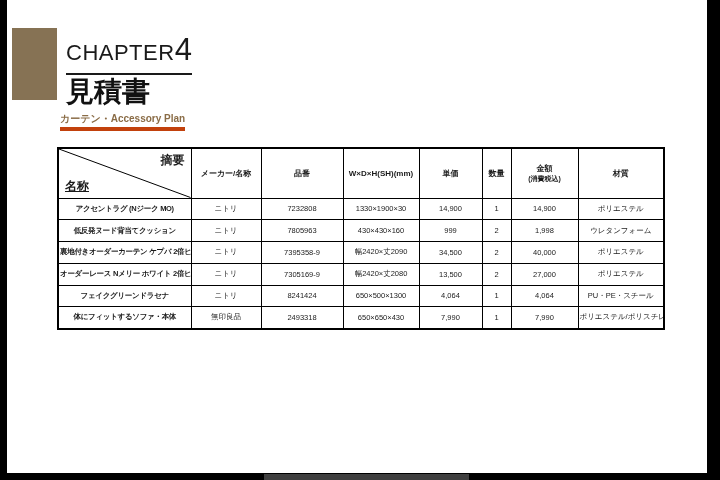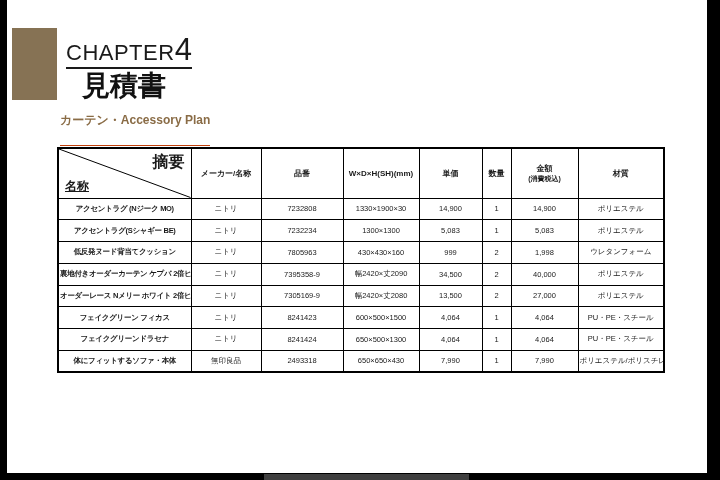--- a/index.html
+++ b/index.html
@@ -11,28 +11,28 @@
     position:absolute;left:7px;top:0;width:700px;height:473px;background:#ffffff;
   }
   
   .bottom-bar{position:absolute;left:0;top:473px;width:720px;height:7px;background:#000;}
   .bottom-bar-seg{position:absolute;left:264px;top:1px;width:205px;height:6px;background:#3f3f3f;}
   .right-bar{position:absolute;left:707px;top:0;width:13px;height:480px;background:#000;}
 
   
   .chapter-block{position:absolute;left:5px;top:28px;width:45px;height:72px;background:#867254;}
   .chapter-head{position:absolute;left:59px;top:34px;color:#1a1a1a;}
-  .chapter-line{display:inline-block;border-bottom:2px solid #1a1a1a;padding-bottom:2px;line-height:1;}
+  .chapter-line{display:inline-block;border-bottom:2px solid #1a1a1a;padding-bottom:8px;line-height:1;}
   .chapter-word{font-size:22px;letter-spacing:0.5px;vertical-align:baseline;}
   .chapter-num{font-size:31px;vertical-align:baseline;}
-  .doc-title{font-size:28px;font-weight:bold;color:#111;margin-top:2px;line-height:1.05;margin-left:16px;}
+  .doc-title{font-size:28px;font-weight:bold;color:#111;margin-top:2px;line-height:1.05;}
 
   .section-title{
-    position:absolute;left:53px;top:113px;color:#8a6c46;font-size:12px;font-weight:bold;
-    border-bottom:1px solid #c2410c;padding-bottom:18px;line-height:1.2;
+    position:absolute;left:53px;top:113px;color:#8a6c46;font-size:10px;font-weight:bold;
+    border-bottom:4px solid #c2410c;padding-bottom:2px;line-height:1.2;
   }
 
   
   table.quote{
     position:absolute;left:50px;top:147px;width:606px;
     border-collapse:collapse;table-layout:fixed;
     border:2px solid #000;
   }
   table.quote th, table.quote td{
     border:1px solid #000;text-align:center;vertical-align:middle;
@@ -41,21 +41,21 @@
   table.quote thead tr{height:50px;}
   table.quote tbody tr{height:21.75px;}
   table.quote th{font-size:8px;font-weight:bold;}
   table.quote td{font-size:7.5px;}
   td.cell-name{font-weight:bold;font-size:7px;letter-spacing:-0.3px;margin-left:28px;}
   td.muted{color:#9a9a9a;}
   th .sub{font-size:7px;font-weight:bold;}
 
   th.corner{position:relative;padding:0;}
   th.corner svg{position:absolute;left:0;top:0;width:100%;height:100%;}
-  .corner-tr{position:absolute;top:3px;right:6px;font-size:16px;font-weight:bold;}
+  .corner-tr{position:absolute;top:3px;right:6px;font-size:12px;font-weight:bold;}
   .corner-bl{position:absolute;bottom:3px;left:6px;font-size:12px;font-weight:bold;text-decoration:underline;}
 </style>
 </head>
 <body>
 
 <div class="slide">
 
   <div class="chapter-block"></div>
 
   <div class="chapter-head">
@@ -102,30 +102,20 @@
     <td class="cell-name">アクセントラグ (Nジーク MO)</td>
     <td>ニトリ</td>
     <td>7232808</td>
     <td>1330×1900×30</td>
     <td>14,900</td>
     <td>1</td>
     <td>14,900</td>
     <td>ポリエステル</td>
   </tr>
         <tr>
-    <td class="cell-name">アクセントラグ(Sシャギー BE)</td>
-    <td>ニトリ</td>
-    <td>7232234</td>
-    <td>1300×1300</td>
-    <td>5,083</td>
-    <td>1</td>
-    <td>5,083</td>
-    <td>ポリエステル</td>
-  </tr>
-        <tr>
     <td class="cell-name">低反発ヌード背当てクッション</td>
     <td>ニトリ</td>
     <td>7805963</td>
     <td>430×430×160</td>
     <td>999</td>
     <td>2</td>
     <td>1,998</td>
     <td>ウレタンフォーム</td>
   </tr>
         <tr>
@@ -140,30 +130,20 @@
   </tr>
         <tr>
     <td class="cell-name">オーダーレース Nメリー ホワイト 2倍ヒダ</td>
     <td>ニトリ</td>
     <td>7305169-9</td>
     <td>幅2420×丈2080</td>
     <td>13,500</td>
     <td>2</td>
     <td>27,000</td>
     <td>ポリエステル</td>
-  </tr>
-        <tr>
-    <td class="cell-name">フェイクグリーン フィカス</td>
-    <td>ニトリ</td>
-    <td>8241423</td>
-    <td>600×500×1500</td>
-    <td>4,064</td>
-    <td>1</td>
-    <td>4,064</td>
-    <td>PU・PE・スチール</td>
   </tr>
         <tr>
     <td class="cell-name">フェイクグリーンドラセナ</td>
     <td>ニトリ</td>
     <td>8241424</td>
     <td>650×500×1300</td>
     <td>4,064</td>
     <td>1</td>
     <td>4,064</td>
     <td>PU・PE・スチール</td>

